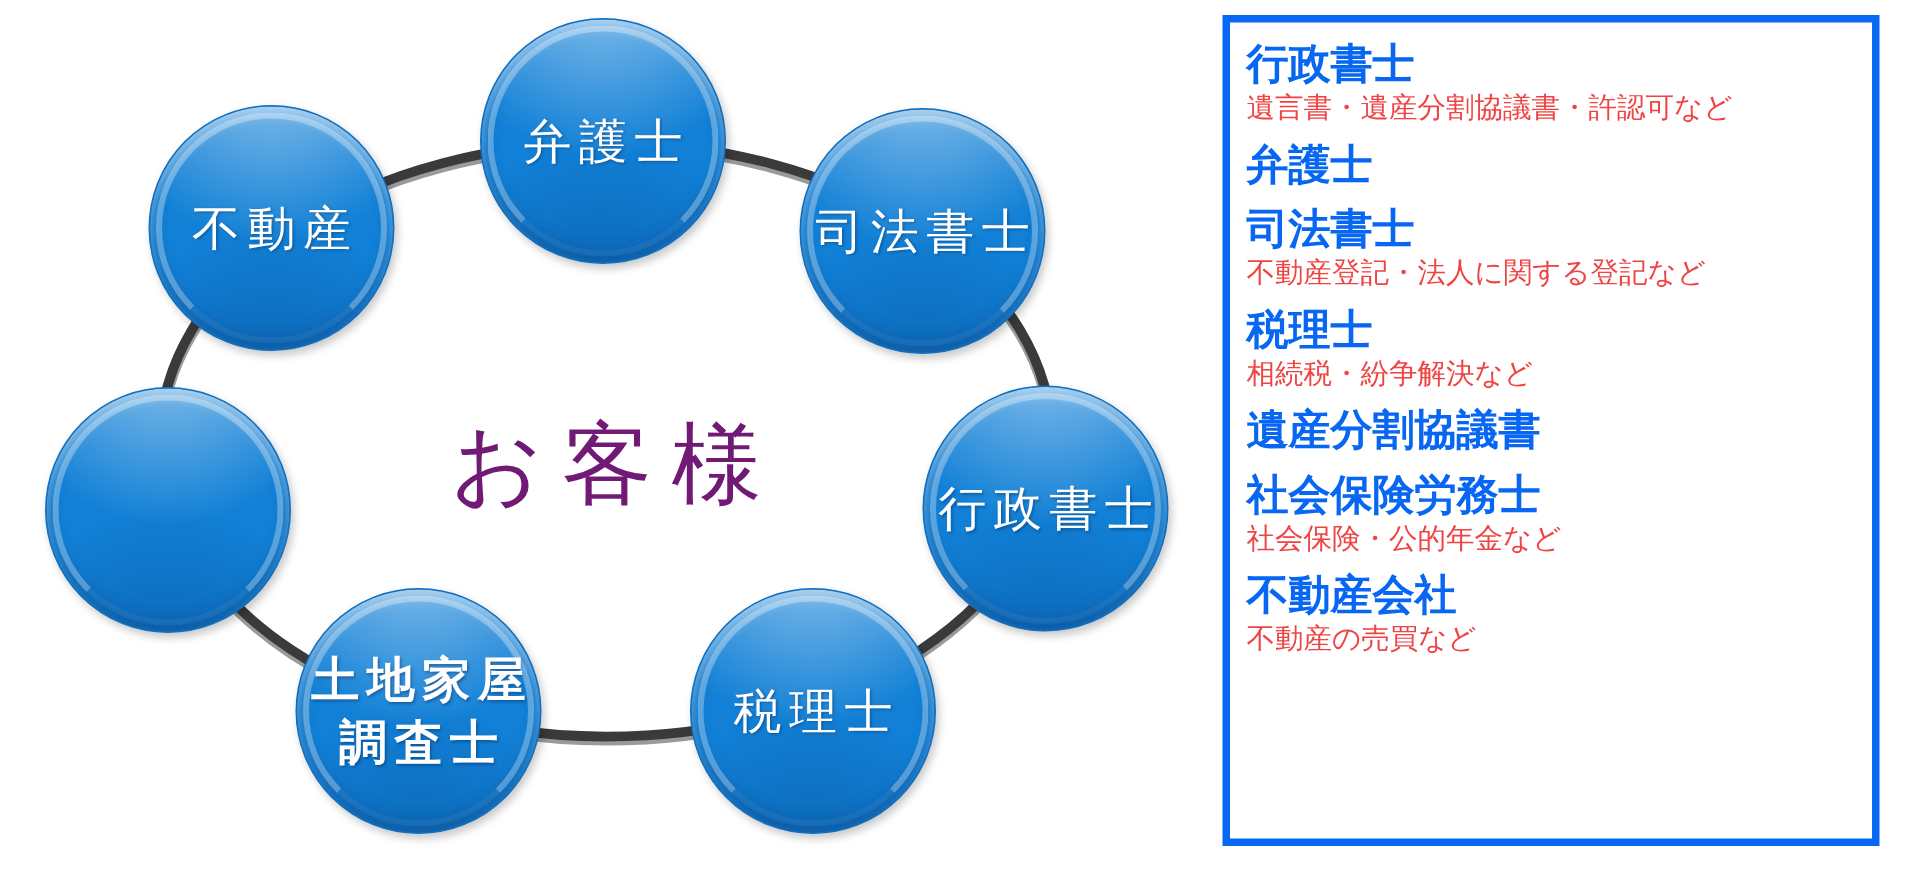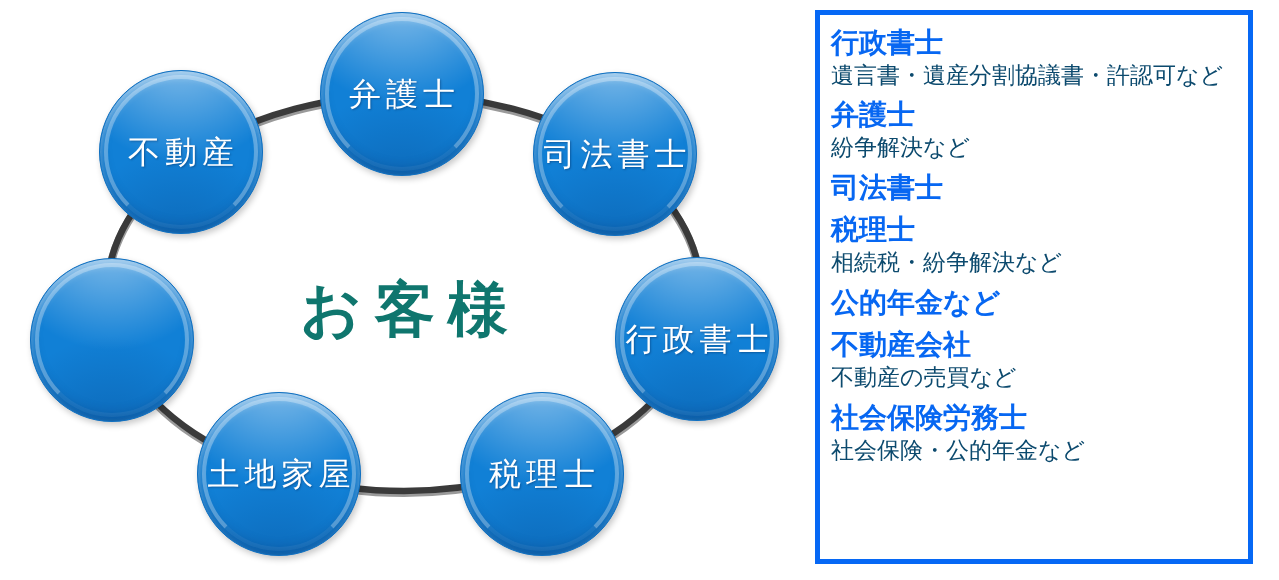--- a/index.html
+++ b/index.html
@@ -60,32 +60,32 @@
     border: 4px solid rgba(255,255,255,0.30);
     border-bottom-color: rgba(255,255,255,0.06);
     pointer-events: none;
   }
   .node span { display: block; padding-left: 5px; } 
 
   .n0 { left: 320px; top: 12px;  }   
   .n1 { left: 533px; top: 72px;  }   
   .n2 { left: 615px; top: 257px; }   
   .n3 { left: 460px; top: 392px; }   
-  .n4 { left: 197px; top: 392px; }   
+  .n4 { left: 197px; top: 392px; font-weight: bold; }   
   .n5 { left: 30px;  top: 258px; }   
   .n6 { left: 99px;  top: 70px;  }   
 
   .center-label {
     position: absolute;
     left: 404px;
     top: 270px;
     transform: translateX(-50%);
-    color: #0f766e;
+    color: #701a75;
     font-size: 60px;
-    font-weight: bold;
+    font-weight: normal;
     letter-spacing: 13px;
     padding-left: 13px;  
     white-space: nowrap;
   }
 
   
   .panel {
     position: absolute;
     left: 815px;
     top: 10px;
@@ -98,22 +98,22 @@
   }
   .legend-item { margin-bottom: 7px; }
   .legend-title {
     color: #0767f2;
     font-weight: bold;
     font-size: 28px;
     line-height: 1.28;
     white-space: nowrap;
   }
   .legend-desc {
-    color: #0c4a6e;
-    font-size: 23px;
+    color: #ef4444;
+    font-size: 19px;
     line-height: 1.28;
     white-space: nowrap;
   }
 </style>
 </head>
 <body>
 
 <div class="stage">
 
   <svg class="ring" width="810" height="580" viewBox="0 0 810 580" aria-hidden="true">
@@ -132,50 +132,51 @@
   <div class="node n2">
     <span>行政書士</span>
     <span></span>
   </div>
   <div class="node n3">
     <span>税理士</span>
     <span></span>
   </div>
   <div class="node n4">
     <span>土地家屋</span>
+    <span>調査士</span>
   </div>
   <div class="node n5">
   </div>
   <div class="node n6">
     <span>不動産</span>
   </div>
 
   <div class="center-label">お客様</div>
 </div>
 
 <div class="panel">
   <div class="legend-item">
     <div class="legend-title">行政書士</div>
     <div class="legend-desc">遺言書・遺産分割協議書・許認可など</div>
   </div>
   <div class="legend-item">
     <div class="legend-title">弁護士</div>
-    <div class="legend-desc">紛争解決など</div>
   </div>
   <div class="legend-item">
     <div class="legend-title">司法書士</div>
+    <div class="legend-desc">不動産登記・法人に関する登記など</div>
   </div>
   <div class="legend-item">
     <div class="legend-title">税理士</div>
     <div class="legend-desc">相続税・紛争解決など</div>
   </div>
   <div class="legend-item">
-    <div class="legend-title">公的年金など</div>
+    <div class="legend-title">遺産分割協議書</div>
+  </div>
+  <div class="legend-item">
+    <div class="legend-title">社会保険労務士</div>
+    <div class="legend-desc">社会保険・公的年金など</div>
   </div>
   <div class="legend-item">
     <div class="legend-title">不動産会社</div>
     <div class="legend-desc">不動産の売買など</div>
   </div>
-  <div class="legend-item">
-    <div class="legend-title">社会保険労務士</div>
-    <div class="legend-desc">社会保険・公的年金など</div>
-  </div>
 </div>
 
 </body></html>

